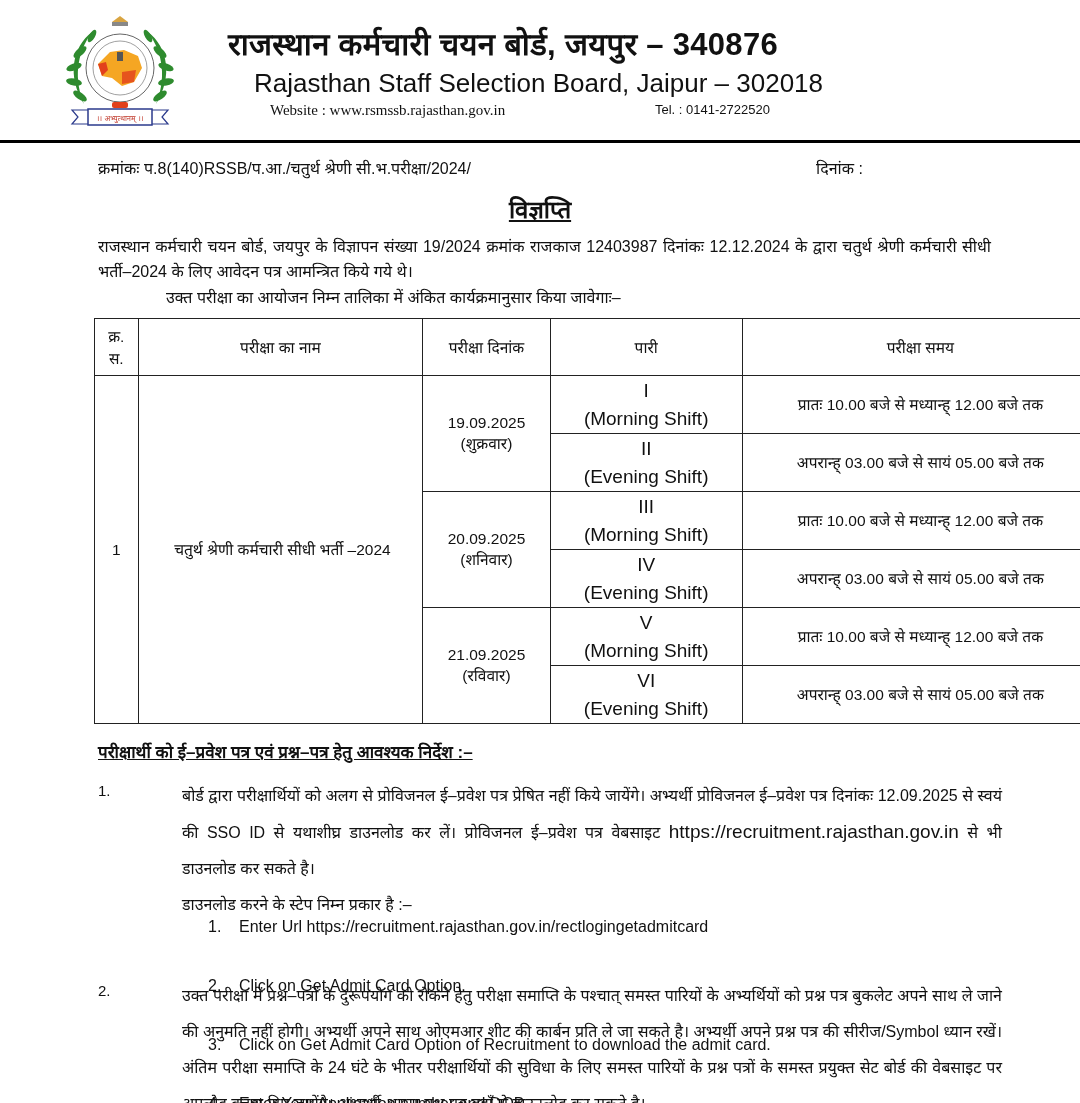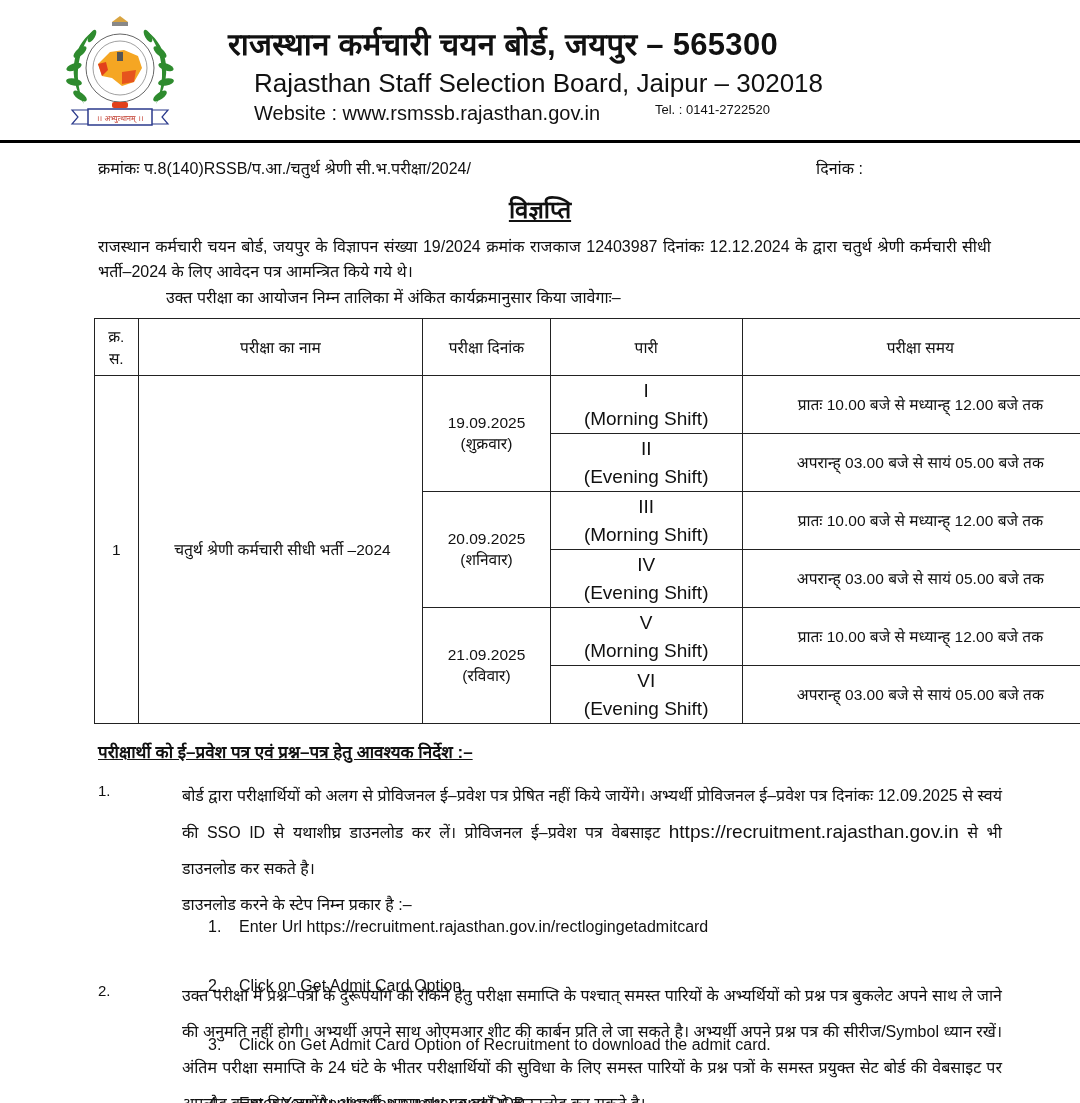--- a/index.html
+++ b/index.html
@@ -5,21 +5,21 @@
   html, body { margin: 0; padding: 0; }
   body {
     width: 1080px; height: 1103px; overflow: hidden; position: relative;
     background: #ffffff; color: #111;
     font-family: "Liberation Sans", "DejaVu Sans", sans-serif;
   }
   .hdr { position: absolute; left: 0; top: 0; width: 1080px; height: 142px; }
   .logo { position: absolute; left: 62px; top: 12px; width: 116px; height: 118px; }
   .title-hi { position: absolute; left: 228px; top: 22px; font-size: 31px; font-weight: bold; letter-spacing: 0.3px; white-space: nowrap; }
   .title-en { position: absolute; left: 254px; top: 68px; font-size: 26px; font-weight: normal; white-space: nowrap; }
-  .web { position: absolute; left: 254px; top: 102px; font-size: 20px; white-space: nowrap; }
+  .web { position: absolute; left: 270px; top: 102px; font-size: 15px; white-space: nowrap; font-family: Liberation Serif, serif; }
   .tel { position: absolute; left: 655px; top: 102px; font-size: 13px; white-space: nowrap; }
   .rule { position: absolute; left: 0; top: 140px; width: 1080px; height: 3px; background: #000; }
 
   .ref { position: absolute; left: 98px; top: 157px; font-size: 16px; white-space: nowrap; }
   .date-lbl { position: absolute; left: 816px; top: 157px; font-size: 16px; white-space: nowrap; }
   .heading { position: absolute; left: 0; width: 1080px; top: 192px; text-align: center; font-size: 24px; font-weight: bold; }
   .heading span { text-decoration: underline; }
   .intro { position: absolute; left: 98px; top: 234px; width: 893px; font-size: 16px; line-height: 25px; text-align: justify; }
   .intro-2 { position: absolute; left: 166px; top: 286px; font-size: 16px; white-space: nowrap; }
 
@@ -66,21 +66,21 @@
     <path d="M60 60 L74 58 L72 70 L60 72 Z" fill="#e2401c" opacity="0.8"></path>
     <rect x="55" y="40" width="6" height="9" fill="#555"></rect>
     <path d="M50 10 L58 4 L66 10 Z" fill="#d9a441"></path>
     <rect x="50" y="10" width="16" height="4" fill="#888"></rect>
     <rect x="50" y="90" width="16" height="6" rx="2" fill="#e2401c"></rect>
     <path d="M10 98 L28 98 L28 112 L10 112 L16 105 Z" fill="#fff" stroke="#2b3a8c" stroke-width="1.2"></path>
     <path d="M106 98 L88 98 L88 112 L106 112 L100 105 Z" fill="#fff" stroke="#2b3a8c" stroke-width="1.2"></path>
     <rect x="26" y="97" width="64" height="16" fill="#fff" stroke="#2b3a8c" stroke-width="1.5"></rect>
     <text x="58" y="109" font-size="7.5" text-anchor="middle" fill="#c0392b" font-family="DejaVu Sans, sans-serif">।। अभ्युत्थानम् ।।</text>
   </svg>
-  <div class="title-hi">राजस्थान कर्मचारी चयन बोर्ड, जयपुर – 565300</div>
+  <div class="title-hi">राजस्थान कर्मचारी चयन बोर्ड, जयपुर – 340876</div>
   <div class="title-en">Rajasthan Staff Selection Board, Jaipur – 302018</div>
   <div class="web">Website : www.rsmssb.rajasthan.gov.in</div>
   <div class="tel">Tel. : 0141-2722520</div>
   <div class="rule"></div>
 </div>
 
 <div class="ref">क्रमांकः प.8(140)RSSB/प.आ./चतुर्थ श्रेणी सी.भ.परीक्षा/2024/</div>
 <div class="date-lbl">दिनांक :</div>
 
 <div class="heading"><span>विज्ञप्ति</span></div>

